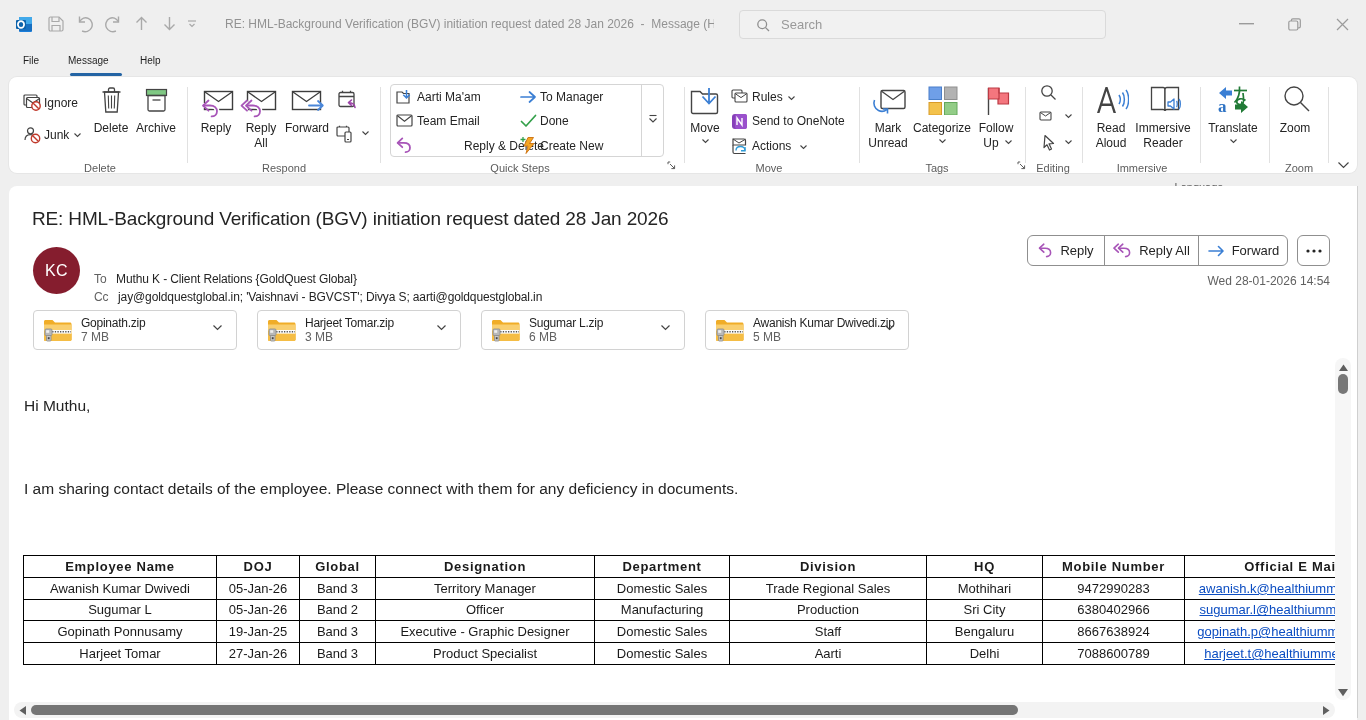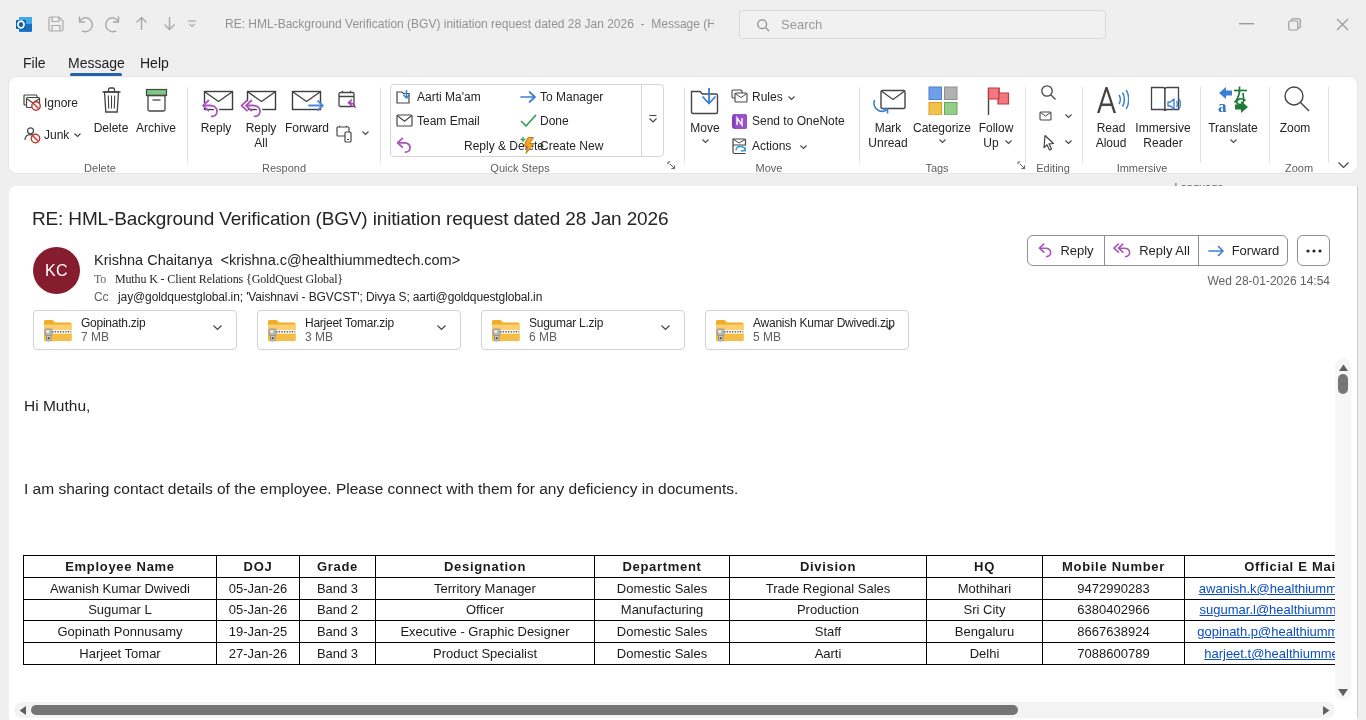--- a/index.html
+++ b/index.html
@@ -8,21 +8,21 @@
   .abs { position:absolute; }
 
   
   #titlebar { position:absolute; left:0; top:0; width:1366px; height:48px; background:#efefef; }
   #titletext { position:absolute; left:225px; top:17px; font-size:12px; color:#929292; white-space:nowrap; width:489px; overflow:hidden; }
   #searchbox { position:absolute; left:739px; top:10px; width:367px; height:29px; background:#f1f1f1; border:1px solid #dadada; border-radius:4px; }
   #searchbox span { position:absolute; left:41px; top:6px; font-size:13px; color:#999; }
 
   
   #menubar { position:absolute; left:0; top:48px; width:1366px; height:29px; background:#efefef; }
-  .menuitem { position:absolute; top:7px; font-size:14px; color:#1f1f1f; }
+  .menuitem { position:absolute; top:7px; font-size:10px; color:#1f1f1f; }
   #menu-underline { position:absolute; left:70px; top:25px; width:52px; height:3px; background:#2464a4; border-radius:2px; }
 
   
   #ribbon { position:absolute; left:9px; top:77px; width:1348px; height:96px; background:#ffffff; border-radius:8px; box-shadow:0 0 0 1px #e6e6e6; }
   .gsep { position:absolute; top:10px; height:76px; width:1px; background:#e1e1e1; }
   .glabel { position:absolute; top:85px; font-size:11px; color:#5c5c5c; text-align:center; transform:translateX(-50%); white-space:nowrap; }
   .bigtext { position:absolute; font-size:12px; color:#242424; text-align:center; transform:translateX(-50%); white-space:nowrap; }
   .smalltext { position:absolute; font-size:12px; color:#242424; white-space:nowrap; }
   .dlauncher { position:absolute; width:9px; height:9px; }
 
@@ -378,22 +378,21 @@
   <div class="glabel" style="left:1290px;">Zoom</div>
   <div class="gsep" style="left:1319px;"></div>
   <svg class="abs" style="left:1328px; top:84px;" width="13" height="8" viewBox="0 0 13 8" fill="none" stroke="#444" stroke-width="1.2">
       <path d="M1.5 1.5 L6.5 6.5 L11.5 1.5"></path>
     </svg>
 </div>
 
 <div id="content">
   <div id="subject">RE: HML-Background Verification (BGV) initiation request dated 28 Jan 2026</div>
   <div id="avatar">KC</div>
-  <div id="fromline">Krishna Chaitanya &nbsp;&lt;krishna.c@healthiummedtech.com&gt;</div>
-  <div class="hdrrow" style="left:85px; top:86px;font-family:Liberation Serif, serif;"><span class="hdrlabel">To&nbsp;&nbsp;&nbsp;</span>Muthu K - Client Relations {GoldQuest Global}</div>
+  <div class="hdrrow" style="left:85px; top:86px;"><span class="hdrlabel">To&nbsp;&nbsp;&nbsp;</span>Muthu K - Client Relations {GoldQuest Global}</div>
   <div class="hdrrow" style="left:85px; top:104px;"><span class="hdrlabel">Cc&nbsp;&nbsp;&nbsp;</span>jay@goldquestglobal.in; 'Vaishnavi - BGVCST'; Divya S; aarti@goldquestglobal.in</div>
 
   <div id="replygroup">
     <div class="rseg" style="width:77px; border-right:1px solid #8f8f8f;">
       <svg width="15" height="15" viewBox="0 0 15 15">
           <path d="M5.8 1.2 L1.5 5.2 L5.8 9.2" fill="none" stroke="#a855b8" stroke-width="1.6" stroke-linecap="round" stroke-linejoin="round"></path>
           <path d="M2,5.2 H7 C10.7,5.2 12.6,7.2 12.6,9.7 C12.6,12 10.8,13.6 8.6,13.6" fill="none" stroke="#a855b8" stroke-width="1.6" stroke-linecap="round"></path>
         </svg>
       <span>Reply</span>
     </div>
@@ -508,21 +507,21 @@
         <col style="width:135px">
         <col style="width:197px">
         <col style="width:116px">
         <col style="width:142px">
         <col style="width:234px">
     </colgroup>
     <tbody>
         <tr style="font-weight:bold;">
       <th>Employee Name</th>
           <th>DOJ</th>
-          <th>Grade</th>
+          <th>Global</th>
           <th>Designation</th>
           <th>Department</th>
           <th>Division</th>
           <th>HQ</th>
           <th>Mobile Number</th>
           <th>Official E Mail ID</th>
     </tr>
     <tr>
       <td>Awanish Kumar Dwivedi</td>
           <td>05-Jan-26</td>

